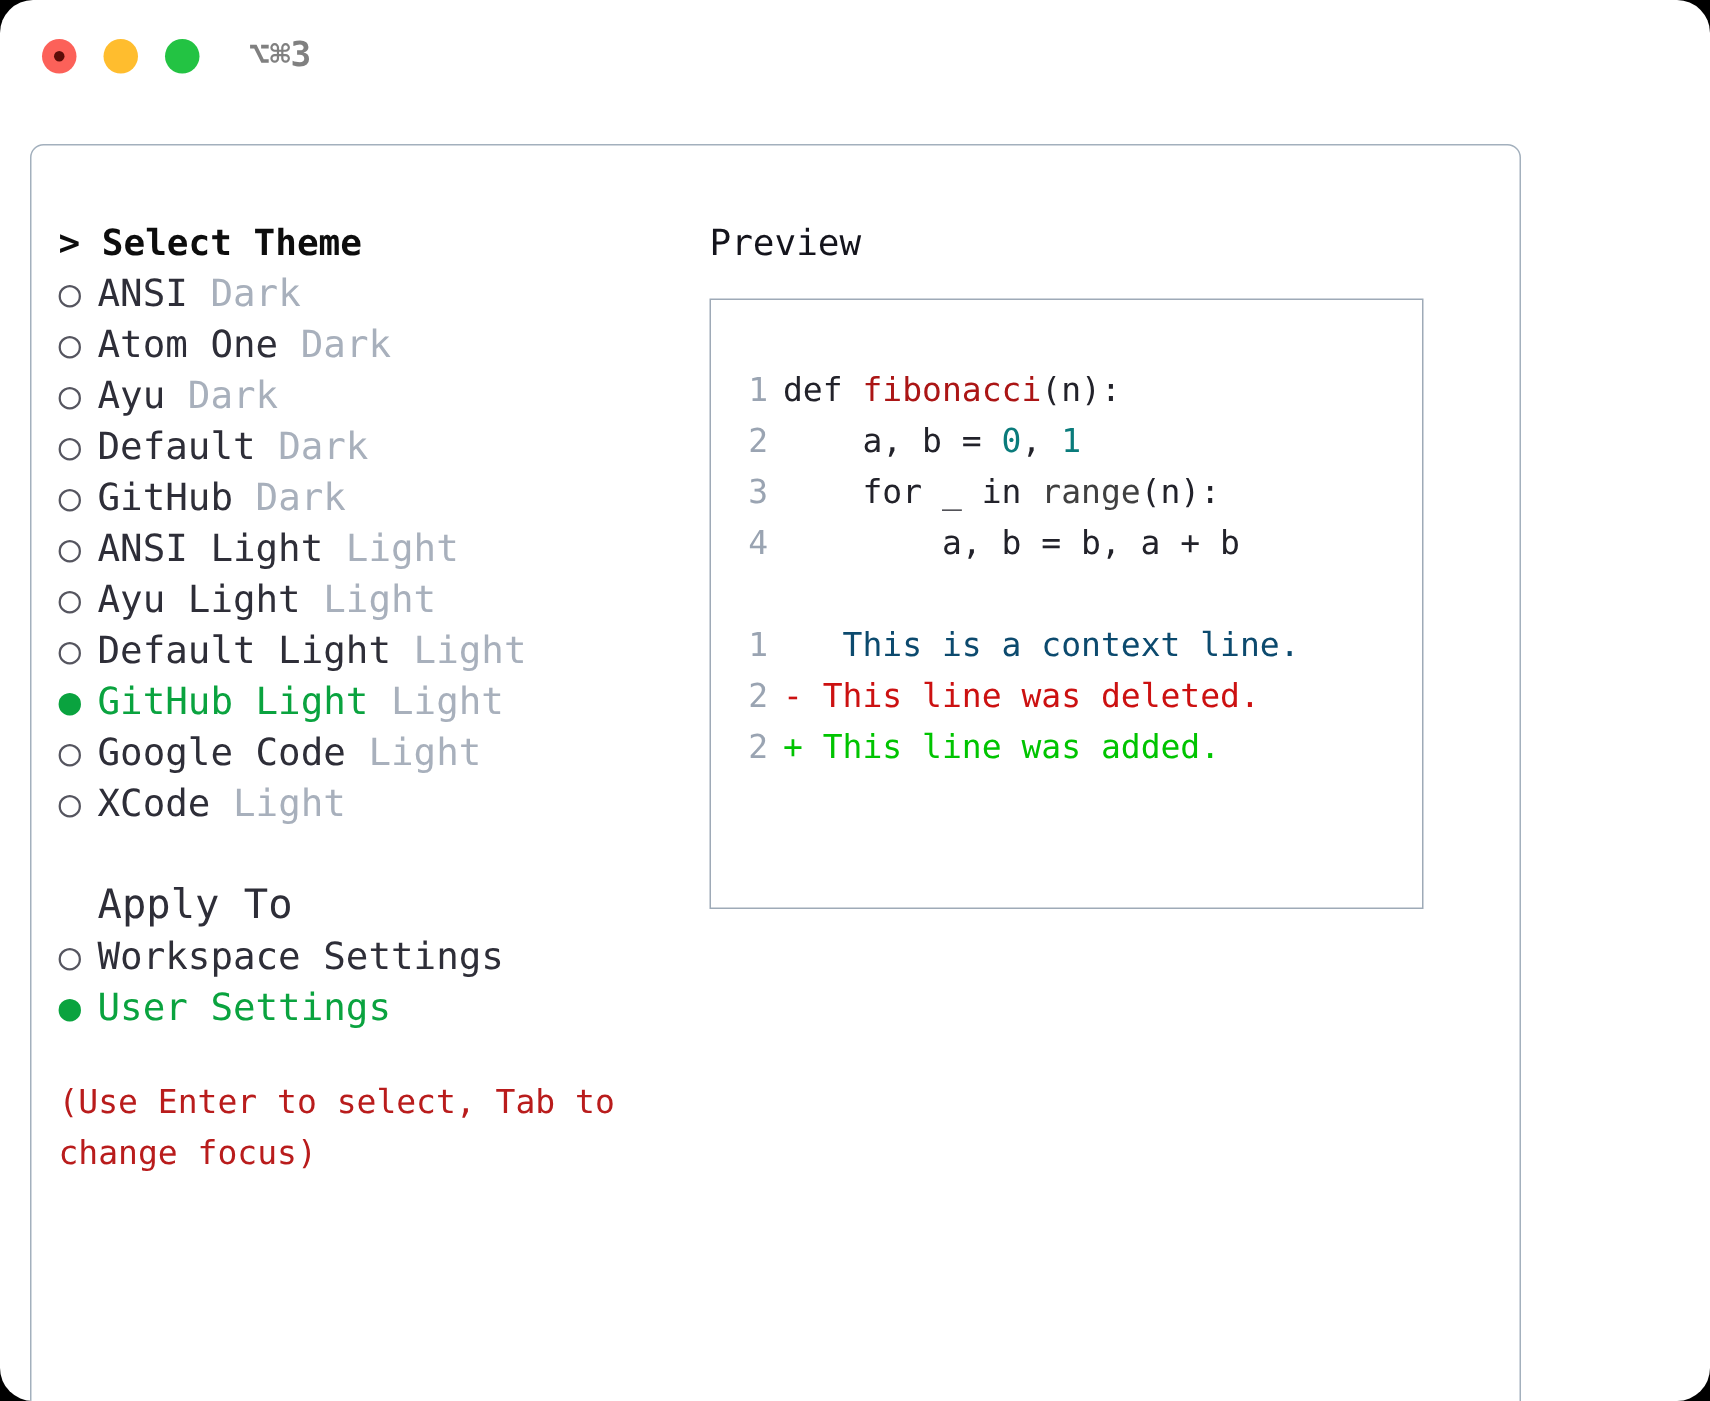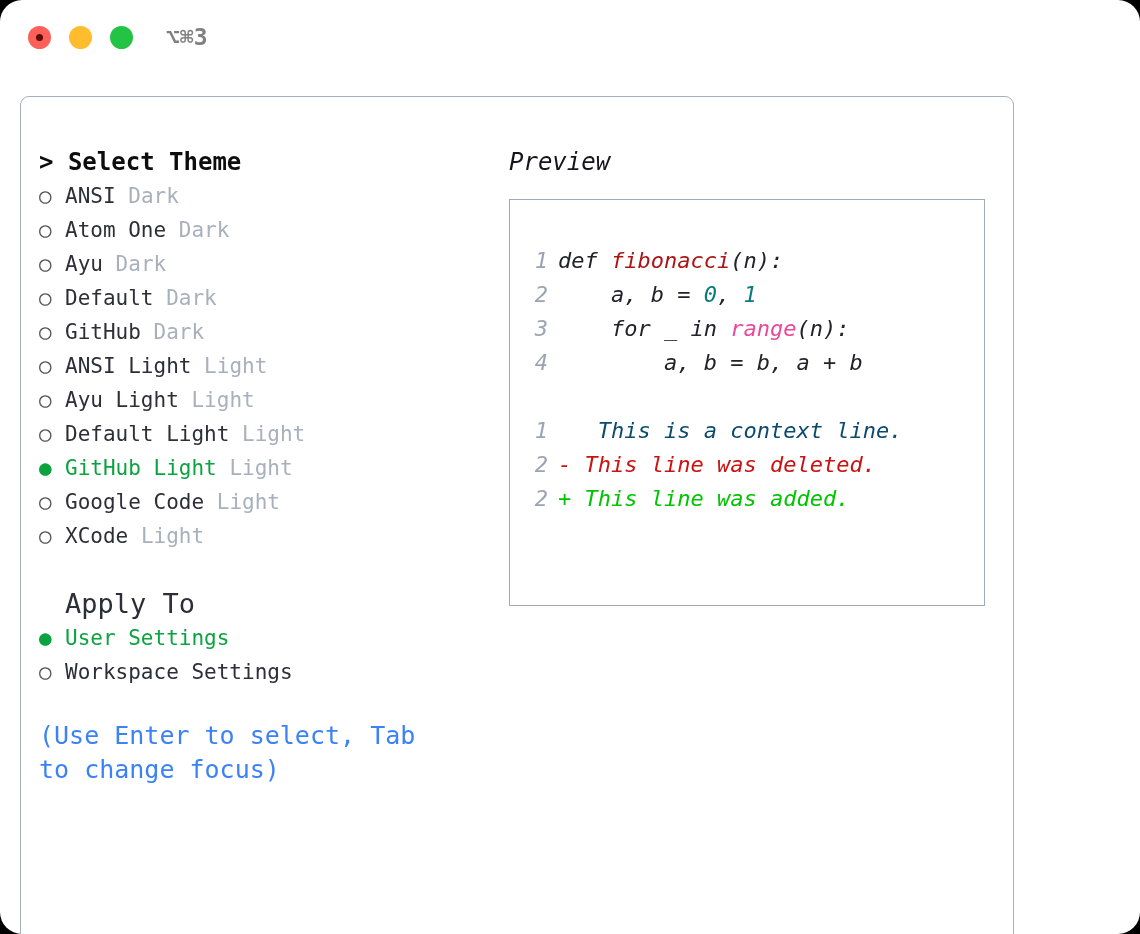--- a/index.html
+++ b/index.html
@@ -94,21 +94,21 @@
 
   .list-header {
     font-size: 24px;
     font-weight: bold;
     color: #0d0d0d;
     line-height: 34px;
     white-space: pre;
   }
 
   .opt-row {
-    font-size: 21px;
+    font-size: 25px;
     line-height: 34px;
     color: #2e2e38;
     white-space: pre;
   }
   .marker {
     display: inline-block;
     width: 26px;
     color: #55555f;
   }
   .marker.sel { color: #0aa33f; }
@@ -121,33 +121,32 @@
     line-height: 34px;
     color: #2e2e38;
     white-space: pre;
     padding-left: 26px;
   }
 
   .spacer { height: 34px; }
 
   #hint {
     margin-top: 30px;
-    font-size: 25px;
-    line-height: 34px;
-    color: #3b82f6;
+    font-size: 22px;
+    line-height: 34px;
+    color: #b91c1c;
     width: 410px;
   }
 
   
   #right-col {
     position: absolute;
-    left: 488px;
+    left: 452px;
     top: 48px;
     width: 490px;
-    font-style: italic;
   }
   #preview-title {
     font-size: 24px;
     color: #14141c;
     line-height: 34px;
     white-space: pre;
   }
   #preview-box {
     margin-top: 20px;
     width: 476px;
@@ -166,21 +165,21 @@
   }
   .gutter {
     display: inline-block;
     width: 26px;
     text-align: right;
     color: #9aa4b2;
     margin-right: 10px;
   }
   .tok-fn   { color: #ab1515; }
   .tok-num  { color: #0a7b7b; }
-  .tok-call { color: #ec4899; }
+  .tok-call { color: #404040; }
   .blank-line { height: 34px; }
 
   .diff-ctx { color: #0c4a6e; }
   .diff-del { color: #cc1111; }
   .diff-add { color: #00c400; }
 </style>
 </head>
 <body>
 
 <div id="window">
@@ -212,22 +211,22 @@
           <div class="opt-row selected"><span class="marker sel">●</span><span class="opt-label">GitHub Light</span> <span class="opt-tag">Light</span></div>
           <div class="opt-row"><span class="marker">○</span><span class="opt-label">Google Code</span> <span class="opt-tag">Light</span></div>
           <div class="opt-row"><span class="marker">○</span><span class="opt-label">XCode</span> <span class="opt-tag">Light</span></div>
         </div>
 
       <div class="spacer"></div>
 
       <div class="group-title">Apply To</div>
 
       <div id="apply-list">
+          <div class="opt-row"><span class="marker">○</span><span class="opt-label">Workspace Settings</span></div>
           <div class="opt-row selected"><span class="marker sel">●</span><span class="opt-label">User Settings</span></div>
-          <div class="opt-row"><span class="marker">○</span><span class="opt-label">Workspace Settings</span></div>
         </div>
 
       <div id="hint">(Use Enter to select, Tab to change focus)</div>
     </div>
 
     <div id="right-col">
       <div id="preview-title">Preview</div>
 
       <div id="preview-box">
         <div id="code-block">

